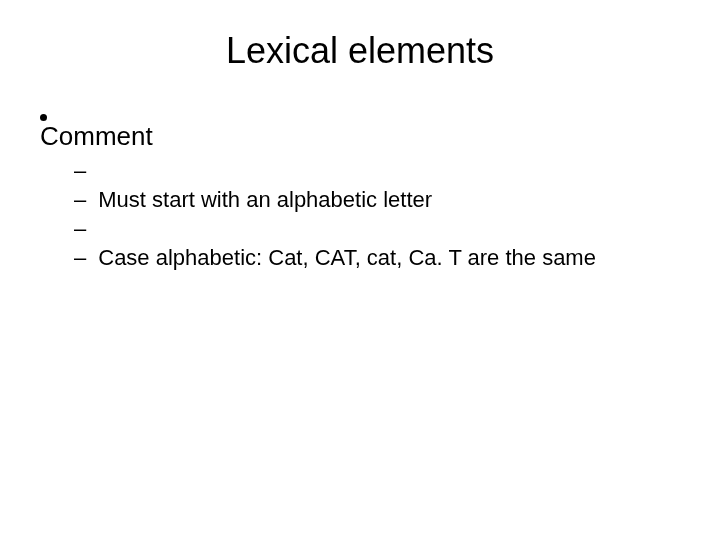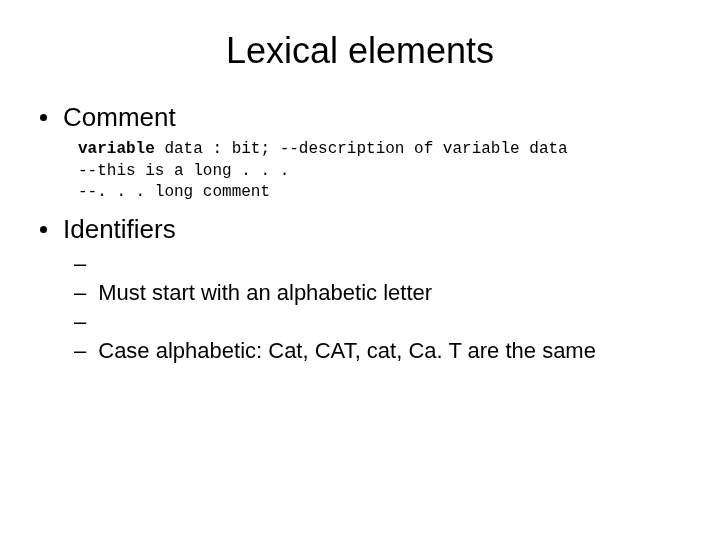--- a/index.html
+++ b/index.html
@@ -22,20 +22,21 @@
     font-size: 36px;
     font-weight: 400;
     text-align: center;
     margin: 10px 0 30px 0;
   }
   .bullet-l1 {
     font-size: 26px;
     margin: 8px 0 6px 0;
     display: flex;
     align-items: flex-start;
+    flex-direction: column;
   }
   .bullet-l1 .dot {
     width: 7px;
     height: 7px;
     background: #000;
     border-radius: 50%;
     flex: 0 0 auto;
     margin-top: 12px;
     margin-right: 16px;
   }
@@ -68,28 +69,21 @@
 
 <div class="slide">
 
   <div class="title">Lexical elements</div>
 
   <div class="bullet-l1">
     <span class="dot"></span>
     <span>Comment</span>
   </div>
 
-  <div class="code-block"><span class="kw">variable</span><span> data : bit; --description of variable data</span>
-<span>--this is a long . . .</span>
-<span>--. . . long comment</span></div>
 
-  <div class="bullet-l1">
-    <span class="dot"></span>
-    <span>Identifiers</span>
-  </div>
 
   <div class="sub-list">
     <div class="bullet-l2">
       <span class="dash">–</span>
     </div>
     <div class="bullet-l2">
       <span class="dash">–</span>
       <span>Must start with an alphabetic letter</span>
     </div>
     <div class="bullet-l2">

